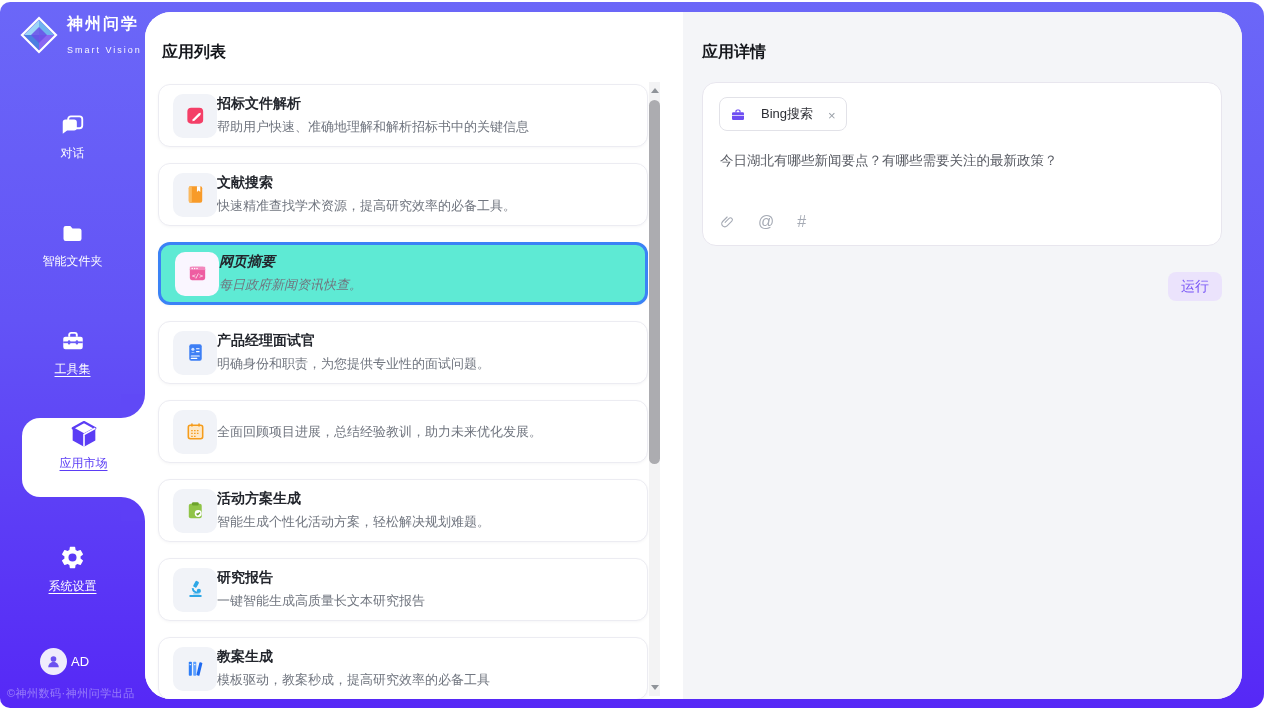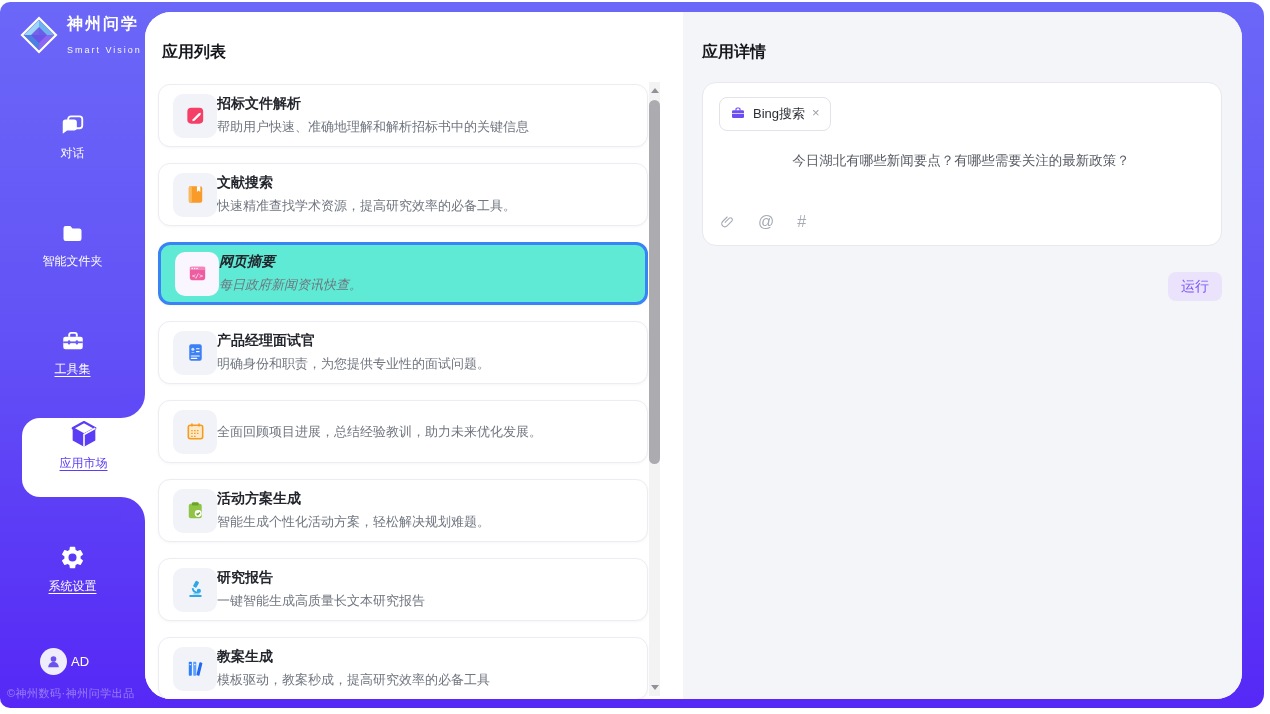--- a/index.html
+++ b/index.html
@@ -58,25 +58,25 @@
   .tri-up { position:absolute; top:6px; left:1.5px; width:0; height:0;
     border-left:4px solid transparent; border-right:4px solid transparent; border-bottom:5px solid #8f9399; }
   .tri-dn { position:absolute; bottom:6px; left:1.5px; width:0; height:0;
     border-left:4px solid transparent; border-right:4px solid transparent; border-top:5px solid #8f9399; }
 
   
   .detail-pane { flex:1; background:#f4f5f8; position:relative; }
   .detail-pane .pane-title { position:absolute; top:30px; left:19px; }
   .dcard { position:absolute; top:70px; left:19px; width:520px; height:164px; background:#fff;
     border:1px solid #e8e6ee; border-radius:14px; padding:14px 16px; }
-  .chip { display:inline-flex; align-items:flex-start; gap:7px; border:1px solid #e2e2e8;
+  .chip { display:inline-flex; align-items:flex-end; gap:15px; border:1px solid #e2e2e8;
     border-radius:8px; padding:7px 10px; background:#fff; }
   .chip-label { font-size:13px; color:#2b2d33; }
   .chip-close { font-size:13px; color:#9aa0a8; cursor:default; }
-  .prompt { position:absolute; top:69px; left:17px; right:19px; font-size:13.5px; color:#585b63;text-align:center; }
+  .prompt { position:absolute; top:69px; left:17px; right:19px; font-size:13.5px; color:#585b63; }
   .composer { position:absolute; bottom:14px; left:17px; display:flex; align-items:center; gap:23px; color:#a6abb5; }
   .composer .sym { font-size:16px; color:#a6abb5; }
   .run-btn { position:absolute; top:260px; right:20px; height:29px; padding:0 13px;
     border:none; border-radius:8px; background:#ebe3fc; color:#7856f6; font-size:14px;
     display:flex; align-items:center; font-family:inherit; }
 </style>
 </head>
 <body>
 
 <div class="app">

